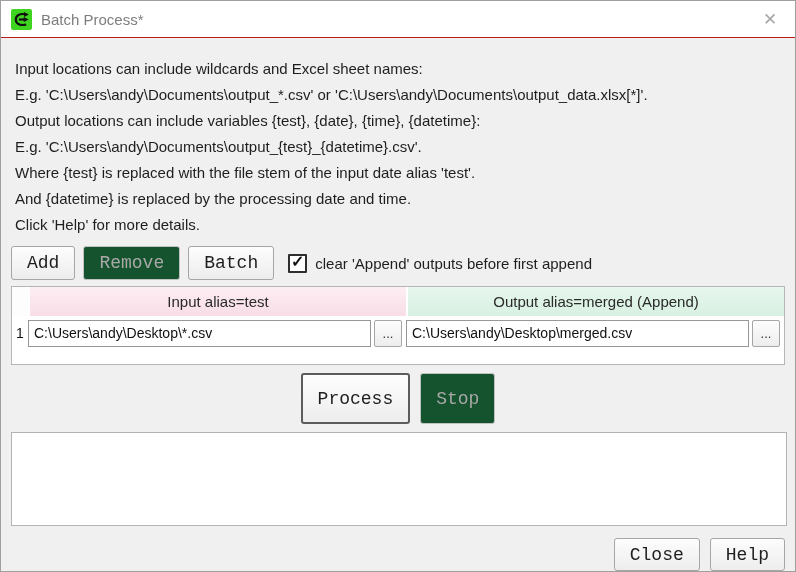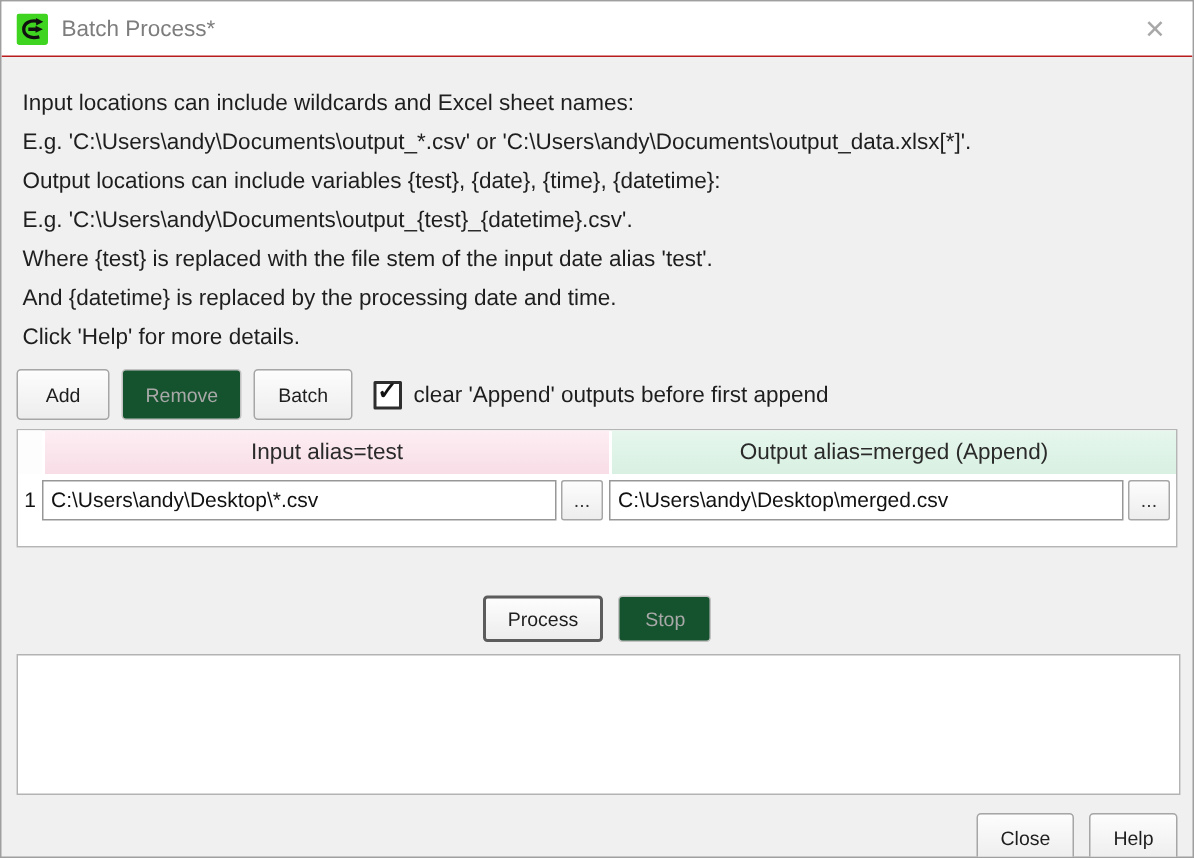--- a/index.html
+++ b/index.html
@@ -27,22 +27,22 @@
     display: flex; align-items: center; justify-content: center;
     color: #a8a8a8; font-size: 17px; cursor: default;
   }
   .body { padding: 18px 10px 0 10px; height: 534px; }
   .instructions { margin-left: 4px; font-size: 15px; line-height: 26px; color: #1e1e1e; }
   .toolbar { margin-top: 8px; display: flex; align-items: center; height: 34px; }
   .btn {
     height: 34px; min-width: 62px; padding: 0 15px;
     background: linear-gradient(#fdfdfd, #ededed);
     border: 1px solid #a6a6a6; border-radius: 3px;
-    font-family: Liberation Sans, sans-serif;
-    font-size: 13px; color: #1e1e1e;
+    font-family: Liberation Mono, monospace;
+    font-size: 18px; color: #1e1e1e;
   }
   .btn.disabled { color: #a8a8a8; border-color: #c2c2c2; background: #14532d; }
   .btn.default-btn { border: 2px solid #5c5c5c; }
   .toolbar .btn { margin-right: 8px; }
   .checkbox {
     width: 19px; height: 19px; background: #fff;
     border: 2px solid #2e2e2e; border-radius: 1px;
     display: inline-flex; align-items: center; justify-content: center;
     margin: 0 8px 0 6px;
   }
@@ -73,21 +73,21 @@
   }
   .browse {
     width: 28px; height: 27px; margin-left: 3px;
     background: linear-gradient(#fdfdfd, #ededed);
     border: 1px solid #a6a6a6; border-radius: 2px;
     font-size: 13px; color: #333; line-height: 1;
     font-family: "Liberation Sans", sans-serif;
   }
   .grid-empty { flex: 1; background: #fff; }
   .process-row { margin-top: 8px; display: flex; justify-content: center; gap: 10px; }
-  .process-row .btn { height: 31px; margin-top: 24px; }
+  .process-row .btn { height: 51px; }
   .log {
     margin-top: 8px; width: 776px; height: 94px;
     border: 1px solid #b3b3b3; background: #fff; resize: none;
     font-family: "Liberation Sans", sans-serif; font-size: 14px;
     outline: none; display: block;
   }
   .footer { margin-top: 12px; display: flex; justify-content: flex-end; gap: 10px; }
   .footer .btn { height: 33px; min-width: 58px; }
 </style>
 </head>

